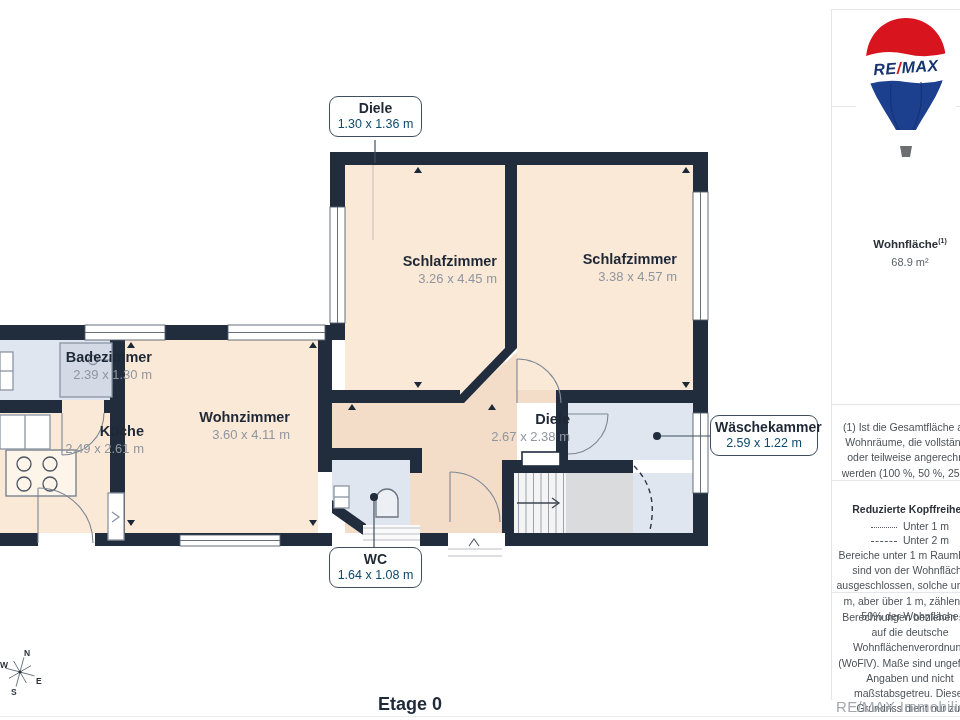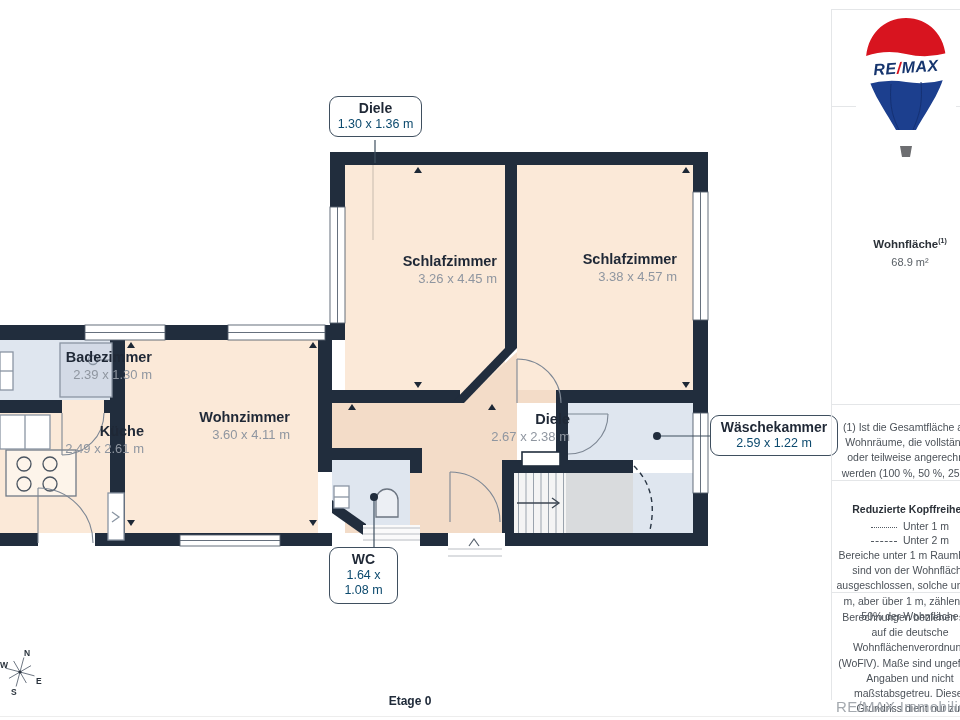--- a/index.html
+++ b/index.html
@@ -34,21 +34,21 @@
   .legend-sample.dashed{border-top-style:dashed;}
   .brand-row{position:absolute;left:838px;top:684px;width:118px;text-align:center;
     font-size:9.5px;letter-spacing:.6px;color:#555b63;font-weight:700;margin-top:36px;}
   .brand-suffix{color:#2b3138;font-weight:700;}
   .watermark{
     position:absolute;left:836px;top:698px;width:220px;white-space:nowrap;
     font-size:15px;color:#9ba0a7;opacity:.9;letter-spacing:.3px;
   }
   .etage{
     position:absolute;left:330px;top:694px;width:160px;text-align:center;
-    font-size:12px;font-weight:700;color:#202b3a;
+    font-size:18px;font-weight:700;color:#202b3a;
   }
   .logo-box{position:absolute;left:856px;top:14px;width:100px;height:150px;background:#fff;}
   .bottom-rule{position:absolute;left:0;top:716px;width:960px;height:1px;background:#ededed;}
 </style>
 </head>
 <body>
 
 <svg id="plan-svg" viewBox="0 0 960 720" xmlns="http://www.w3.org/2000/svg">
 
   <g>
@@ -269,25 +269,25 @@
 </div>
 <div class="room-label" style="left:425px;top:410px;width:145px;">
   <span class="rname">Diele</span>
   <span class="rdims">2.67 x 2.38 m</span>
 </div>
 
 <div class="callout" style="left:329px;top:96px;width:93px;">
   <span class="cname">Diele</span>
   <span class="cdims">1.30 x 1.36 m</span>
 </div>
-<div class="callout" style="left:710px;top:415px;width:128px;">
+<div class="callout" style="left:710px;top:415px;width:108px;">
   <span class="cname">Wäschekammer</span>
   <span class="cdims">2.59 x 1.22 m</span>
 </div>
-<div class="callout" style="left:329px;top:547px;width:69px;">
+<div class="callout" style="left:329px;top:547px;width:93px;">
   <span class="cname">WC</span>
   <span class="cdims">1.64 x 1.08 m</span>
 </div>
 
 <div class="sb-line" style="left:831px;top:9px;width:1px;height:691px;"></div>
 <div class="sb-line" style="left:831px;top:9px;width:129px;height:1px;"></div>
 <div class="sb-line" style="left:831px;top:106px;width:129px;height:1px;"></div>
 <div class="sb-line" style="left:831px;top:404px;width:129px;height:1px;"></div>
 <div class="sb-line" style="left:831px;top:480px;width:129px;height:1px;"></div>
 <div class="sb-line" style="left:831px;top:592px;width:129px;height:1px;"></div>

